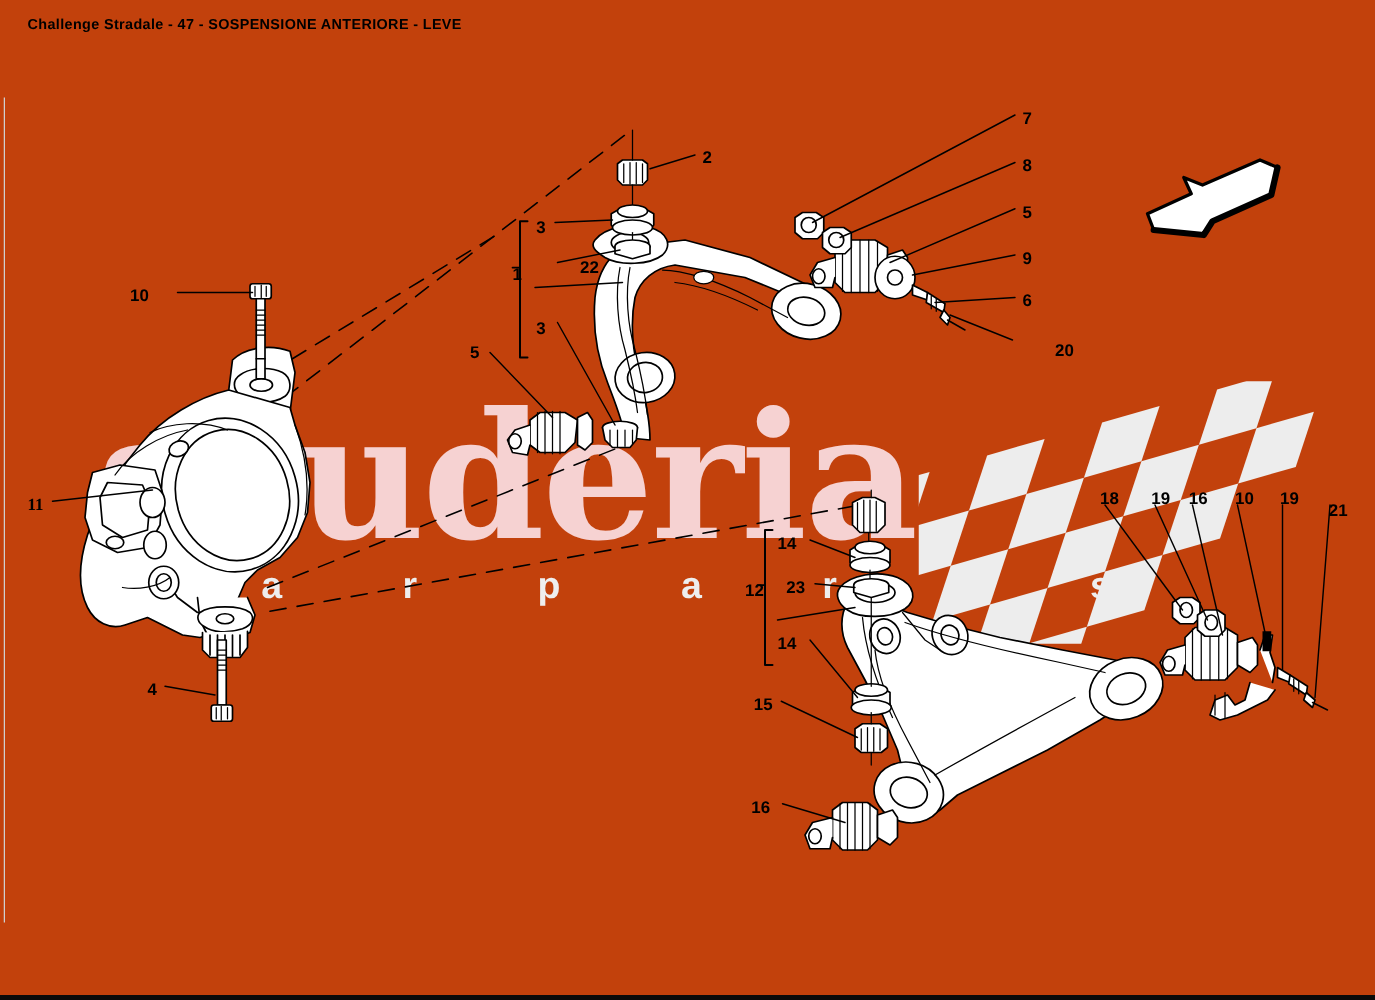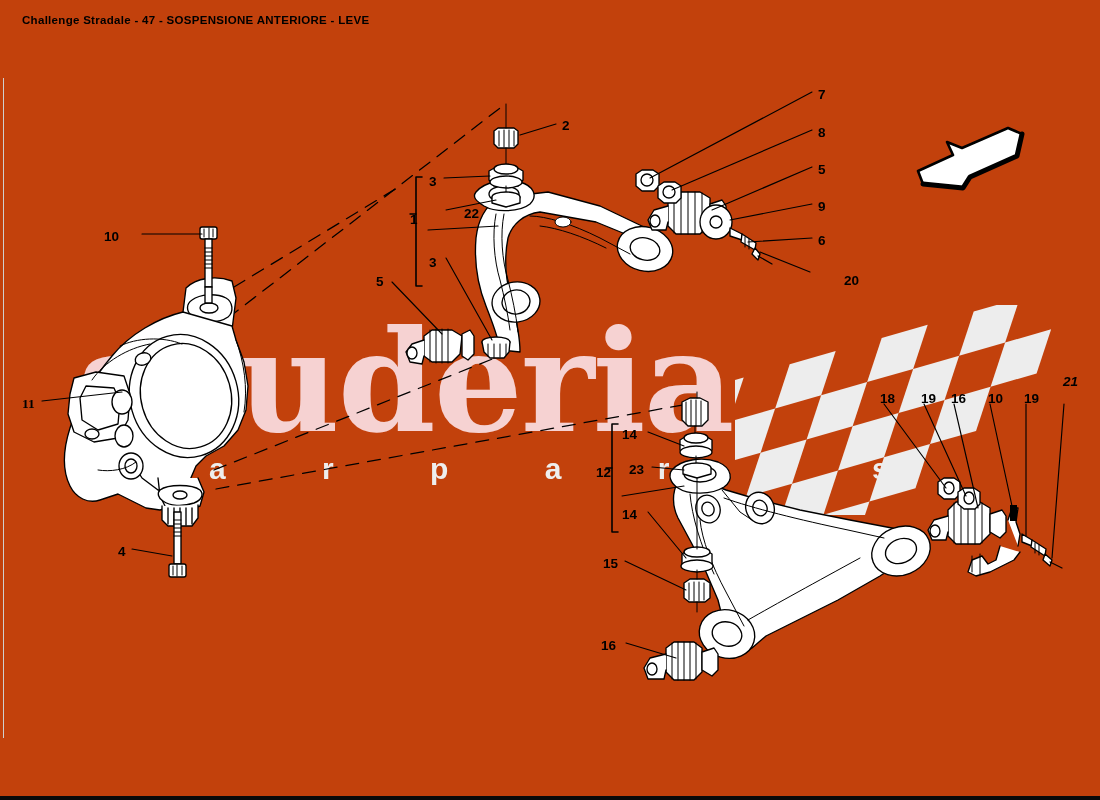--- a/index.html
+++ b/index.html
@@ -449,15 +449,15 @@
   <div class="label" style="left:629px; top:463px;">23</div>
   <div class="label" style="left:622px; top:508px;">14</div>
   <div class="label" style="left:603px; top:557px;">15</div>
   <div class="label" style="left:601px; top:639px;">16</div>
 
   <div class="label" style="left:880px;  top:392px;">18</div>
   <div class="label" style="left:921px;  top:392px;">19</div>
   <div class="label" style="left:951px;  top:392px;">16</div>
   <div class="label" style="left:988px;  top:392px;">10</div>
   <div class="label" style="left:1024px; top:392px;">19</div>
-  <div class="label" style="left:1063px; top:375px;font-style:italic;">21</div>
+  <div class="label" style="left:1063px; top:402px;">21</div>
 
 </div>
 
 </body></html>

